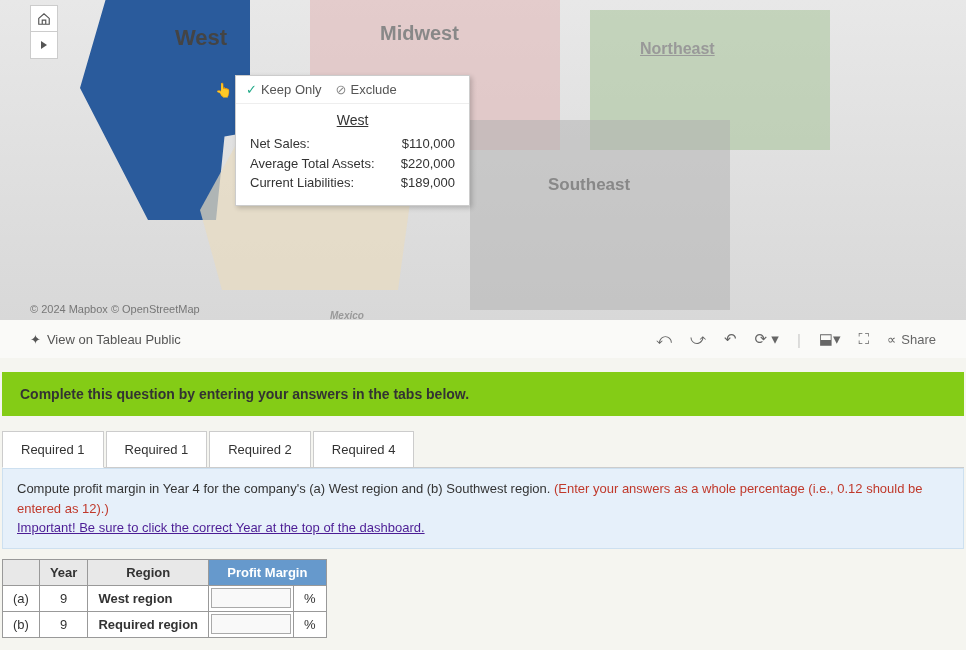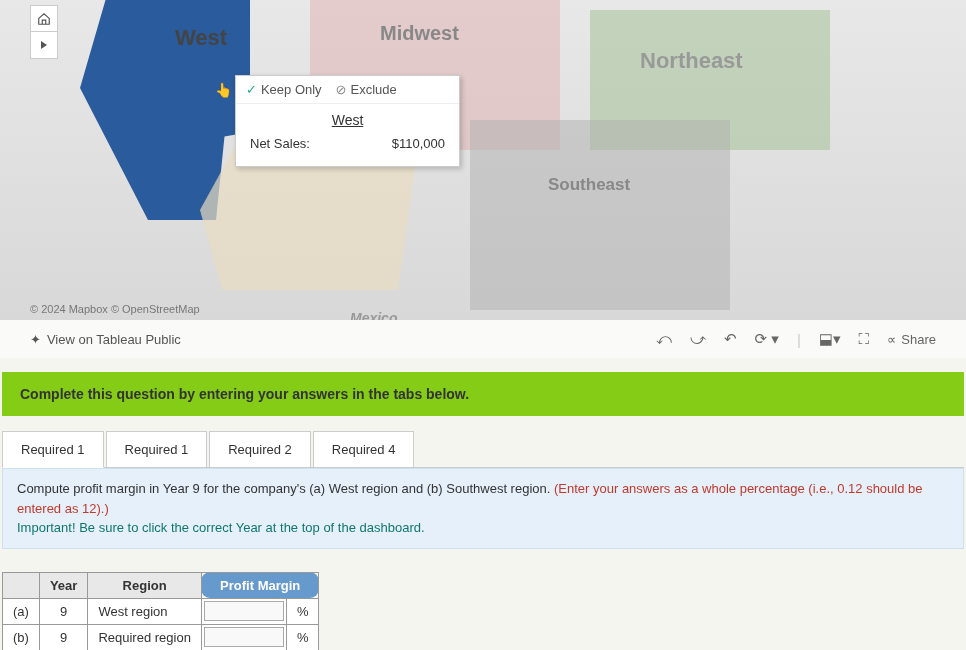--- a/index.html
+++ b/index.html
@@ -6,65 +6,65 @@
     body { font-family: Arial, sans-serif; font-size: 13px; background: #f5f5f0; color: #333; width: 966px; }
     
     .map-container { position: relative; height: 320px; background: linear-gradient(to bottom, #e8e8e8 0%, #d8d8d8 100%); overflow: hidden; }
     .side-controls { position: absolute; left: 30px; top: 5px; background: #fff; border: 1px solid #ccc; width: 28px; }
     .side-btn { width: 26px; height: 26px; display: flex; align-items: center; justify-content: center; border-bottom: 1px solid #ccc; cursor: pointer; }
     .side-btn:last-child { border-bottom: none; }
     
     .region { position: absolute; font-weight: bold; font-size: 18px; color: #444; }
     .region-west { left: 175px; top: 25px; font-size: 22px; }
     .region-midwest { left: 380px; top: 22px; color: #888; font-size: 20px; }
-    .region-northeast { left: 640px; top: 48px; color: #999; font-size: 22px; }
+    .region-northeast { left: 640px; top: 40px; color: #999; font-size: 16px; text-decoration: underline; }
     .region-southeast { left: 548px; top: 175px; color: #888; font-size: 17px; }
-    .region-mexico { left: 350px; top: 310px; color: #999; font-size: 14px; font-style: italic;}
+    .region-mexico { left: 330px; top: 310px; color: #999; font-size: 10px; font-style: italic;}
     
     .west-shape { position: absolute; left: 80px; top: 0; width: 170px; height: 220px; background: #2a5b9c; clip-path: polygon(15% 0, 100% 0, 100% 60%, 85% 62%, 80% 100%, 40% 100%, 20% 70%, 0% 40%); }
     .sw-shape { position: absolute; left: 200px; top: 130px; width: 220px; height: 160px; background: #e8dcc0; clip-path: polygon(20% 0, 100% 0, 90% 100%, 10% 100%, 0 50%); opacity: 0.7; }
     .mw-shape { position: absolute; left: 310px; top: 0; width: 250px; height: 150px; background: #e0b0b0; opacity: 0.5;}
     .se-shape { position: absolute; left: 470px; top: 120px; width: 260px; height: 190px; background: #b0b0b0; opacity: 0.5;}
     .ne-shape { position: absolute; left: 590px; top: 10px; width: 240px; height: 140px; background: #a0c090; opacity: 0.5;}
     
     .cursor-hand { position: absolute; left: 215px; top: 82px; font-size: 14px; z-index: 10; }
     
     .tooltip { position: absolute; left: 235px; top: 75px; background: #fff; border: 1px solid #ccc; box-shadow: 2px 2px 5px rgba(0,0,0,0.2); z-index: 20; font-size: 13px; }
     .tooltip-actions { padding: 6px 10px; border-bottom: 1px solid #eee; display: flex; gap: 14px; }
     .tooltip-action { cursor: pointer; color: #555; display: flex; align-items: center; gap: 4px; }
     .tooltip-body { padding: 8px 14px 12px; }
     .tooltip-title { text-align: center; text-decoration: underline; margin-bottom: 6px; font-size: 14px; }
-    .tooltip-row { display: flex; justify-content: space-between; line-height: 1.5; }
+    .tooltip-row { display: flex; justify-content: space-between; gap: 10px; line-height: 1.5; }
     .tooltip-label { min-width: 130px; }
     .tooltip-value { text-align: right; min-width: 65px; }
     
     .attribution { position: absolute; left: 30px; bottom: 5px; font-size: 11px; color: #777; }
     
     .toolbar { display: flex; align-items: center; padding: 10px 30px; justify-content: space-between; background: #fafaf8;}
     .toolbar-left { display:flex; align-items:center; gap:6px; font-size:13px; color:#555;}
     .toolbar-right { display: flex; align-items: center; gap: 18px; color: #666; }
     .toolbar-icon { cursor: pointer; font-size: 15px; }
     .share-btn { display: flex; align-items:center; gap:5px; font-size:13px;}
     
     .instruction-bar { background: #84cc16; padding: 14px 18px; margin: 14px 0; font-weight: bold; font-size: 14px; }
     
     .tabs { display: flex; border-bottom: 1px solid #ccc; margin: 0 0 0 0; align-items: center; }
     .tab { padding: 10px 18px; border: 1px solid #ccc; background: #fff; margin-right: 2px; cursor: pointer; font-size: 13px; position: relative; bottom: -1px;}
     .tab.active { border-bottom-color: #fff; font-weight: normal; }
     
     .prompt-box { background: #e6f0fa; padding: 10px 14px; border: 1px solid #cde0f0; font-size: 13px; line-height: 1.5; }
     .prompt-box .hint { color: #c0392b; }
-    .prompt-box .important { color: #0f766e; }
+    .prompt-box .important { color: #4c1d95; text-decoration: underline; }
     
-    .answer-table { margin-top: 23px; border-collapse: collapse; }
+    .answer-table { margin-top: 10px; border-collapse: collapse; }
     .answer-table th, .answer-table td { border: 1px solid #999; padding: 5px 10px; font-size: 13px; text-align: center; background: #fff;}
     .answer-table th { background: #e8e8e8; font-weight: bold;}
-    .pm-header { background: #6699cc !important; color: #fff; border-radius: 9px; }
+    .pm-header { background: #6699cc !important; color: #fff; }
     .pm-input { width: 80px; height: 20px; border: 1px solid #aaa; background: #f9f9f9;}
-    .region-cell { text-align: left !important; }
+    .region-cell { text-align: left !important; font-weight: bold; }
     
     .content-pad { padding: 0 2px 20px 2px;}
   </style>
 </head>
 <body>
 
 <div class="map-container">
   <div class="side-controls">
     <div class="side-btn">
       <svg width="14" height="14" viewBox="0 0 24 24">
@@ -102,20 +102,28 @@
         <span style="color:#888;">⊘</span>
         <span>Exclude</span>
       </span>
     </div>
     <div class="tooltip-body">
       <div class="tooltip-title">West</div>
       <div class="tooltip-row">
         <span class="tooltip-label">Net Sales:</span>
         <span class="tooltip-value">$110,000</span>
       </div>
+      <div class="tooltip-row">
+        <span class="tooltip-label">Average Total Assets:</span>
+        <span class="tooltip-value">$220,000</span>
+      </div>
+      <div class="tooltip-row">
+        <span class="tooltip-label">Current Liabilities:</span>
+        <span class="tooltip-value">$189,000</span>
+      </div>
     </div>
   </div>
 
   <div class="attribution">© 2024 Mapbox © OpenStreetMap</div>
 </div>
 
 <div class="toolbar">
   <div class="toolbar-left">
     <span>✦</span>
     <span>View on Tableau Public</span>
@@ -139,21 +147,21 @@
   <div class="instruction-bar">Complete this question by entering your answers in the tabs below.</div>
 
   <div class="tabs">
     <div class="tab active">Required 1</div>
     <div class="tab">Required 1</div>
     <div class="tab">Required 2</div>
     <div class="tab">Required 4</div>
   </div>
 
   <div class="prompt-box">
-    <span>Compute profit margin in Year 9 for the company's (a) West region and (b) Southwest region. </span><span class="hint">(Enter your answers as a whole percentage (i.e., 0.12 should be entered as 12).)</span><br>
+    <span>Compute profit margin in Year 4 for the company's (a) West region and (b) Southwest region. </span><span class="hint">(Enter your answers as a whole percentage (i.e., 0.12 should be entered as 12).)</span><br>
     <span class="important">Important! Be sure to click the correct Year at the top of the dashboard.</span>
   </div>
 
   <table class="answer-table">
     <tbody>
         <tr>
       <th></th>
       <th>Year</th>
       <th>Region</th>
       <th class="pm-header" colspan="2">Profit Margin</th>

